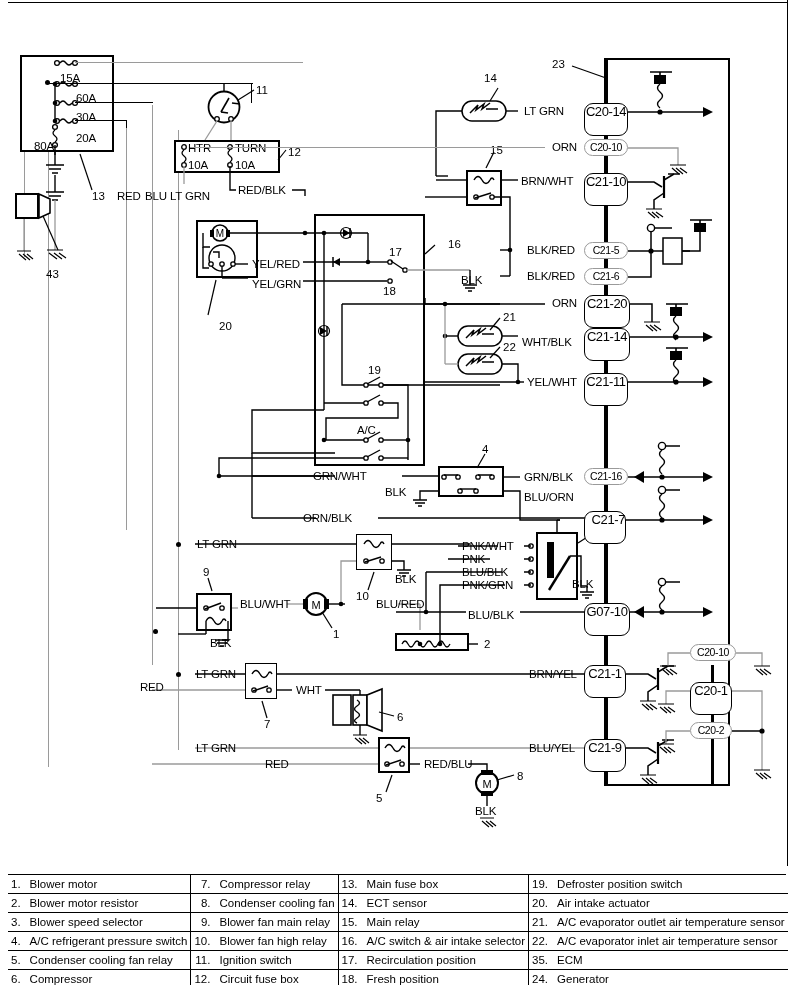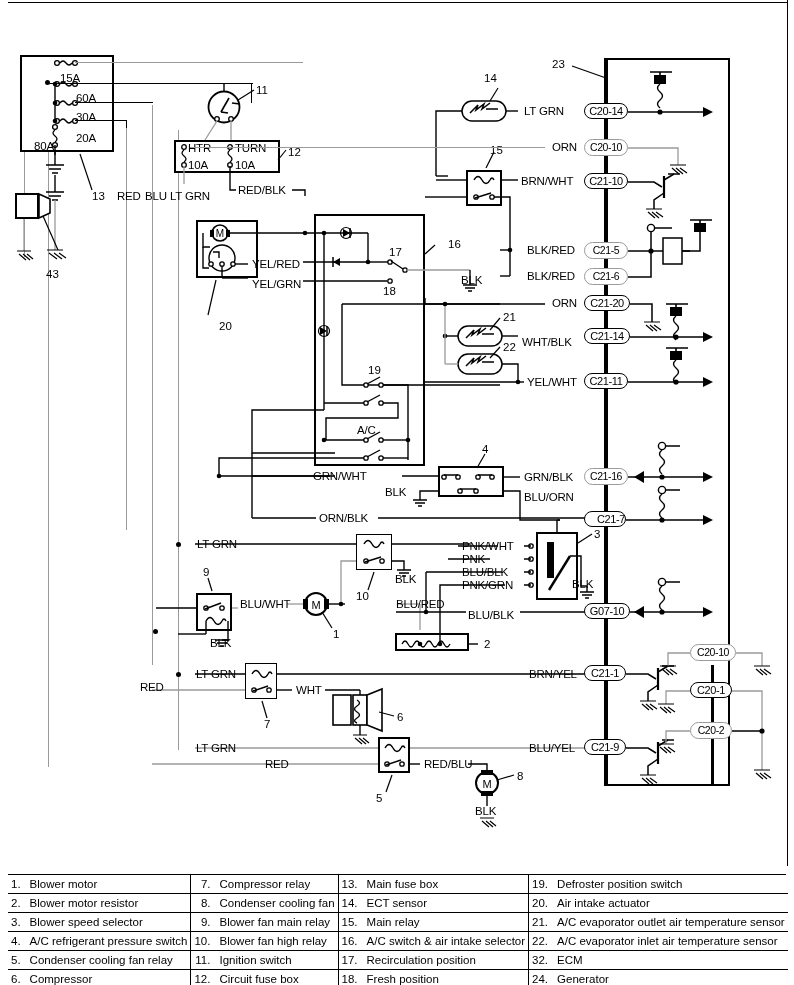--- a/index.html
+++ b/index.html
@@ -13,21 +13,21 @@
   .vb{width:2.6px;}
   .gl{position:absolute;background:#9a9a9a;}
   .gl.h{height:1.3px;}
   .gl.v{width:1.3px;}
   .box{position:absolute;border:2.4px solid #000;background:#fff;box-sizing:border-box;}
   .boxthin{position:absolute;border:1.5px solid #000;background:#fff;box-sizing:border-box;}
   .lbl{position:absolute;font-size:11.5px;line-height:12px;white-space:nowrap;letter-spacing:-0.2px;}
   .num{position:absolute;font-size:11.5px;line-height:12px;white-space:nowrap;}
   .dot{position:absolute;width:5px;height:5px;background:#000;border-radius:50%;}
   .conn{position:absolute;border:1.4px solid #000;border-radius:9px;background:#fff;
-        font-size:11px;line-height:15px;height:16px;text-align:center;letter-spacing:-0.4px;box-sizing:border-box;}
+        font-size:13px;line-height:15px;height:33px;text-align:center;letter-spacing:-0.4px;box-sizing:border-box;}
   .connG{position:absolute;border:1.4px solid #9a9a9a;border-radius:9px;background:#fff;
         font-size:10.5px;line-height:15px;height:17px;text-align:center;letter-spacing:-0.4px;box-sizing:border-box;}
   svg{position:absolute;overflow:visible;}
   .legend{position:absolute;left:8px;top:874px;width:778px;border-top:1.5px solid #000;border-bottom:1.5px solid #000;}
   table.lg{border-collapse:collapse;width:778px;font-size:11.5px;}
   table.lg td{border:1px solid #000;padding:1px 3px 1px 3px;height:16px;line-height:14px;white-space:nowrap;}
   table.lg td.n{text-align:right;width:20px;border-right:none;padding-right:2px;}
   table.lg td.t{border-left:none;padding-left:7px;}
   table.lg tr td:first-child{border-left:none;}
   table.lg tr td:last-child{border-right:none;}
@@ -260,21 +260,21 @@
     <path d="M252 518 L316 518" stroke="#000" stroke-width="1.4" fill="none"></path>
     <path d="M252 453 L252 518" stroke="#000" stroke-width="1.4" fill="none"></path>
     <path d="M378 518 L592 518" stroke="#000" stroke-width="1.4" fill="none"></path>
   </svg>
   <div class="num" style="left:389px;top:246px;">17</div>
   <div class="num" style="left:383px;top:285px;">18</div>
   <div class="num" style="left:368px;top:364px;">19</div>
   <div class="lbl" style="left:357px;top:424px;">A/C</div>
   <div class="lbl" style="left:461px;top:274px;">BLK</div>
   <div class="lbl" style="left:313px;top:470px;">GRN/WHT</div>
-  <div class="lbl" style="left:319px;top:512px;">ORN/BLK</div>
+  <div class="lbl" style="left:303px;top:512px;">ORN/BLK</div>
 
   <svg style="left:0;top:0;width:794px;height:985px;">
     <rect x="462" y="101" width="44" height="20" rx="10" fill="#fff" stroke="#000" stroke-width="1.5"></rect>
     <path d="M470 113 L478 105 L476 110 L484 104 L482 109 L490 103" stroke="#000" stroke-width="1.5" fill="none"></path>
     <path d="M486 109 L498 109" stroke="#000" stroke-width="1.5" fill="none"></path>
     <path d="M490 101 L498 88" stroke="#000" stroke-width="1.2" fill="none"></path>
     <path d="M506 111 L518 111" stroke="#000" stroke-width="1.4" fill="none"></path>
     <path d="M462 111 L436 111 L436 176" stroke="#000" stroke-width="1.4" fill="none"></path>
     <path d="M436 176 L448 176" stroke="#000" stroke-width="1.4" fill="none"></path>
   </svg>
@@ -443,21 +443,21 @@
 
     <path d="M396 612 L466 612" stroke="#000" stroke-width="1.4" fill="none"></path>
     <circle cx="426" cy="612" r="2.3" fill="#000"></circle>
     <path d="M426 572 L426 612" stroke="#000" stroke-width="1.4" fill="none"></path>
     <path d="M520 612 L592 612" stroke="#000" stroke-width="1.4" fill="none"></path>
   </svg>
   <div class="num" style="left:203px;top:566px;">9</div>
   <div class="num" style="left:333px;top:628px;">1</div>
   <div class="num" style="left:484px;top:638px;">2</div>
   <div class="lbl" style="left:240px;top:598px;">BLU/WHT</div>
-  <div class="lbl" style="left:348px;top:598px;padding-left:48px;">BLU/RED</div>
+  <div class="lbl" style="left:328px;top:598px;padding-left:48px;">BLU/RED</div>
   <div class="lbl" style="left:210px;top:637px;">BLK</div>
   <div class="dot" style="left:153px;top:629px;"></div>
 
   <div class="boxthin" style="left:245px;top:663px;width:32px;height:36px;"></div>
   <svg style="left:0;top:0;width:794px;height:985px;">
     <path d="M252 674 q4 -7 8 0 q4 7 8 0 q2 -4 4 0" stroke="#000" stroke-width="1.4" fill="none"></path>
     <path d="M245 674 L195 674" stroke="#000" stroke-width="1.4" fill="none"></path>
     <path d="M277 674 L592 674" stroke="#000" stroke-width="1.4" fill="none"></path>
     <circle cx="254" cy="690" r="2.2" fill="#fff" stroke="#000" stroke-width="1.3"></circle>
     <circle cx="269" cy="690" r="2.2" fill="#fff" stroke="#000" stroke-width="1.3"></circle>
@@ -683,21 +683,21 @@
             <td class="n">22.</td>
             <td class="t">A/C evaporator inlet air temperature sensor</td>
           </tr>
           <tr>
             <td class="n">5.</td>
             <td class="t">Condenser cooling fan relay</td>
             <td class="n">11.</td>
             <td class="t">Ignition switch</td>
             <td class="n">17.</td>
             <td class="t">Recirculation position</td>
-            <td class="n">32.</td>
+            <td class="n">35.</td>
             <td class="t">ECM</td>
           </tr>
           <tr>
             <td class="n">6.</td>
             <td class="t">Compressor</td>
             <td class="n">12.</td>
             <td class="t">Circuit fuse box</td>
             <td class="n">18.</td>
             <td class="t">Fresh position</td>
             <td class="n">24.</td>

